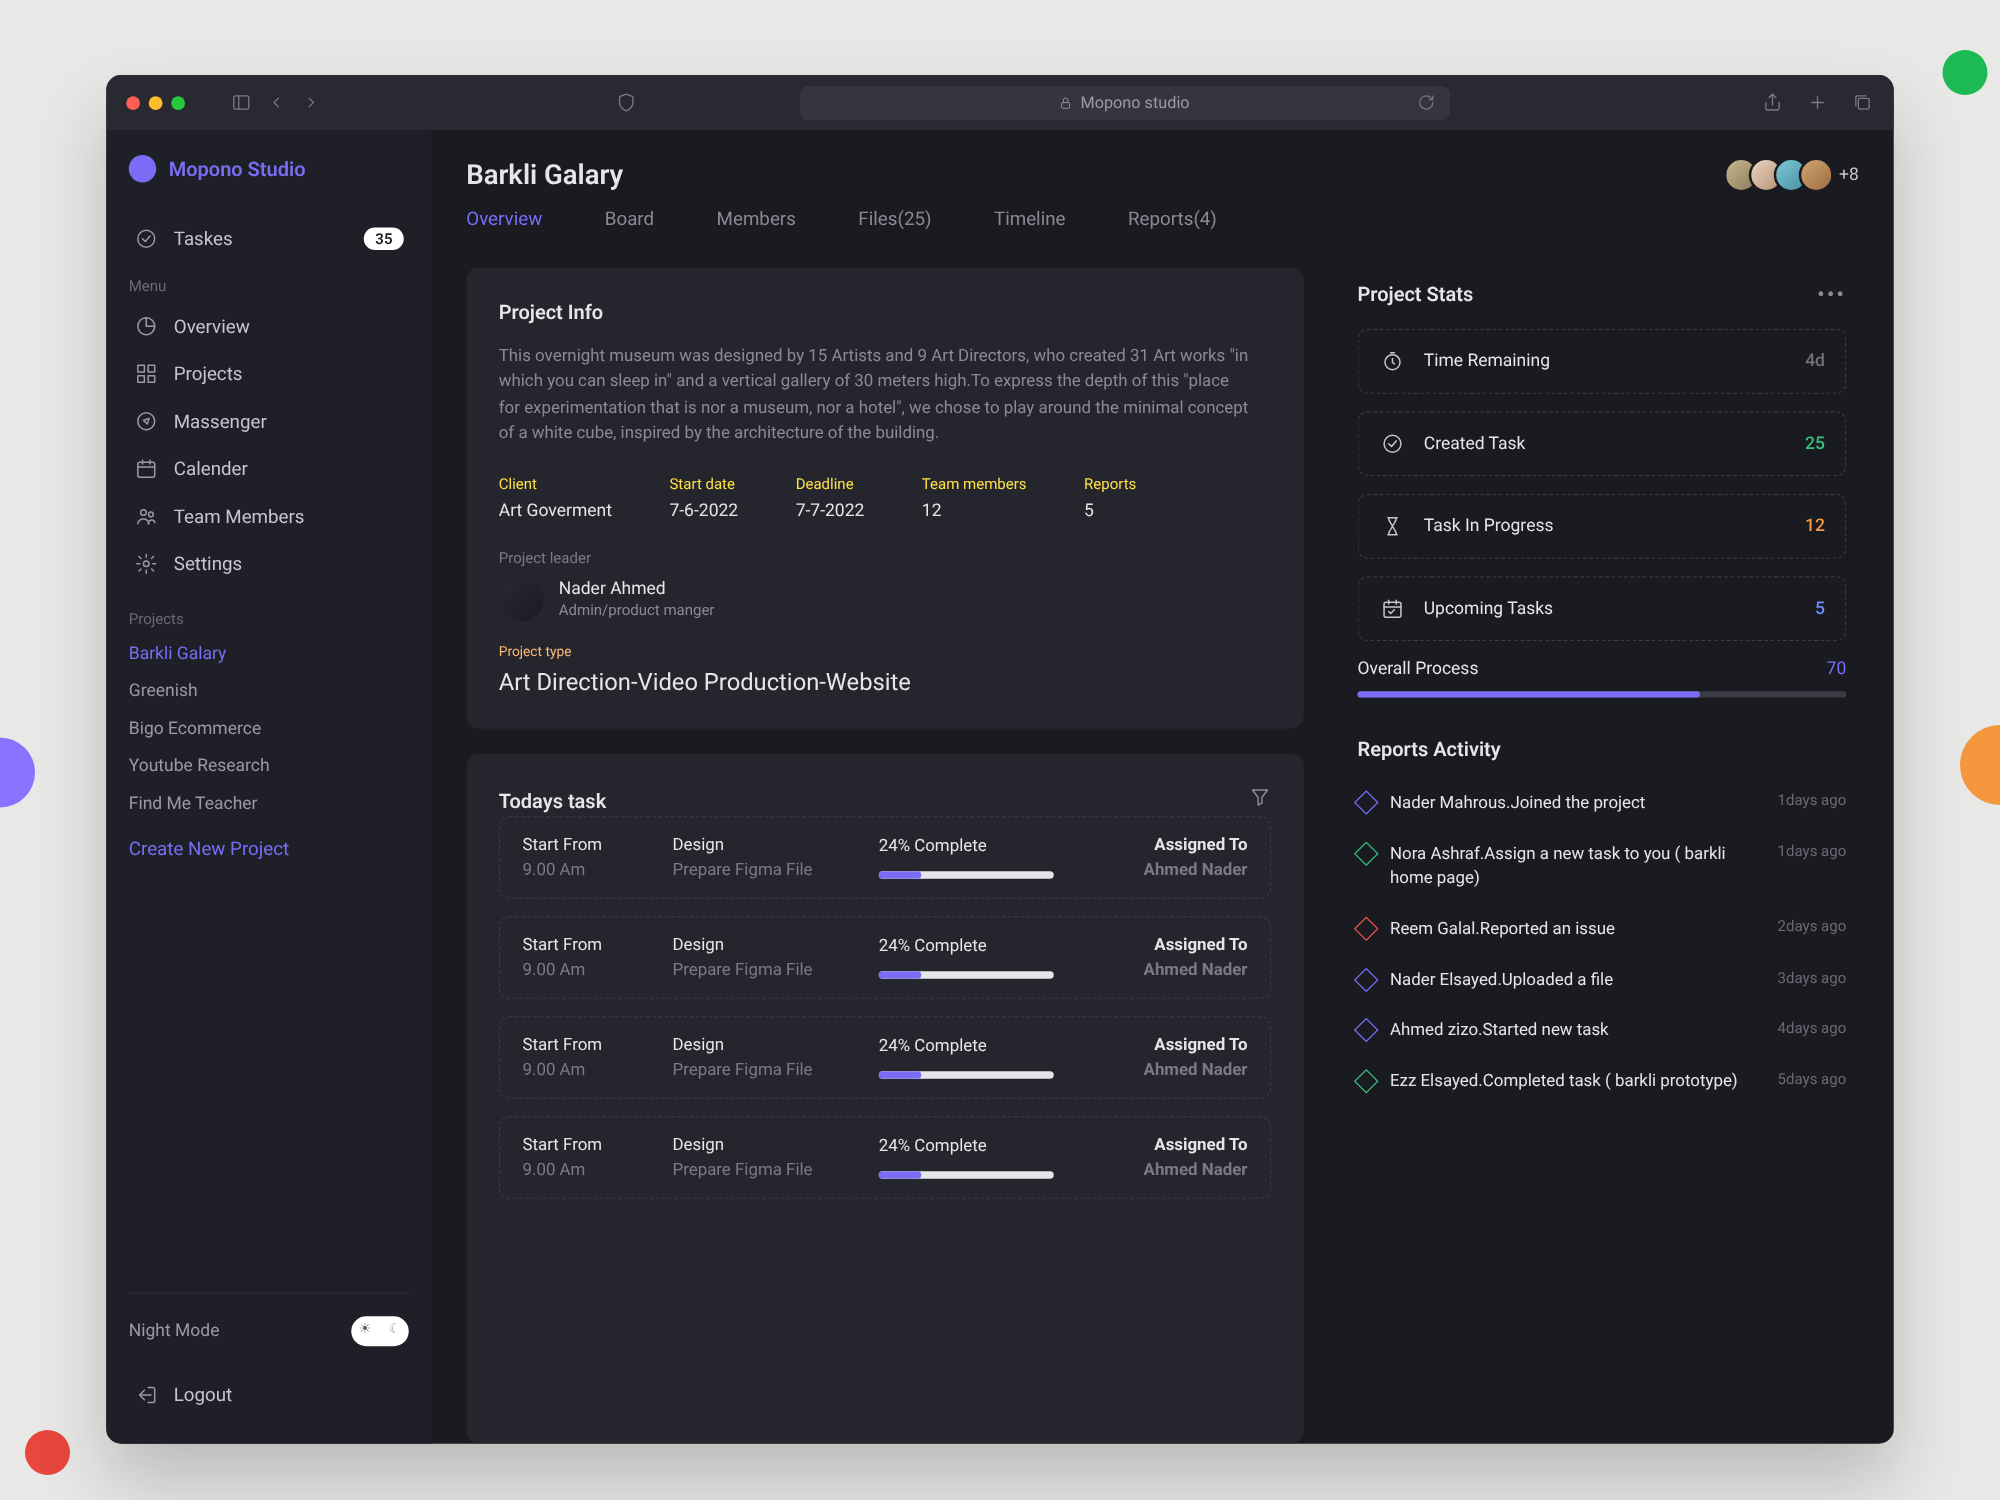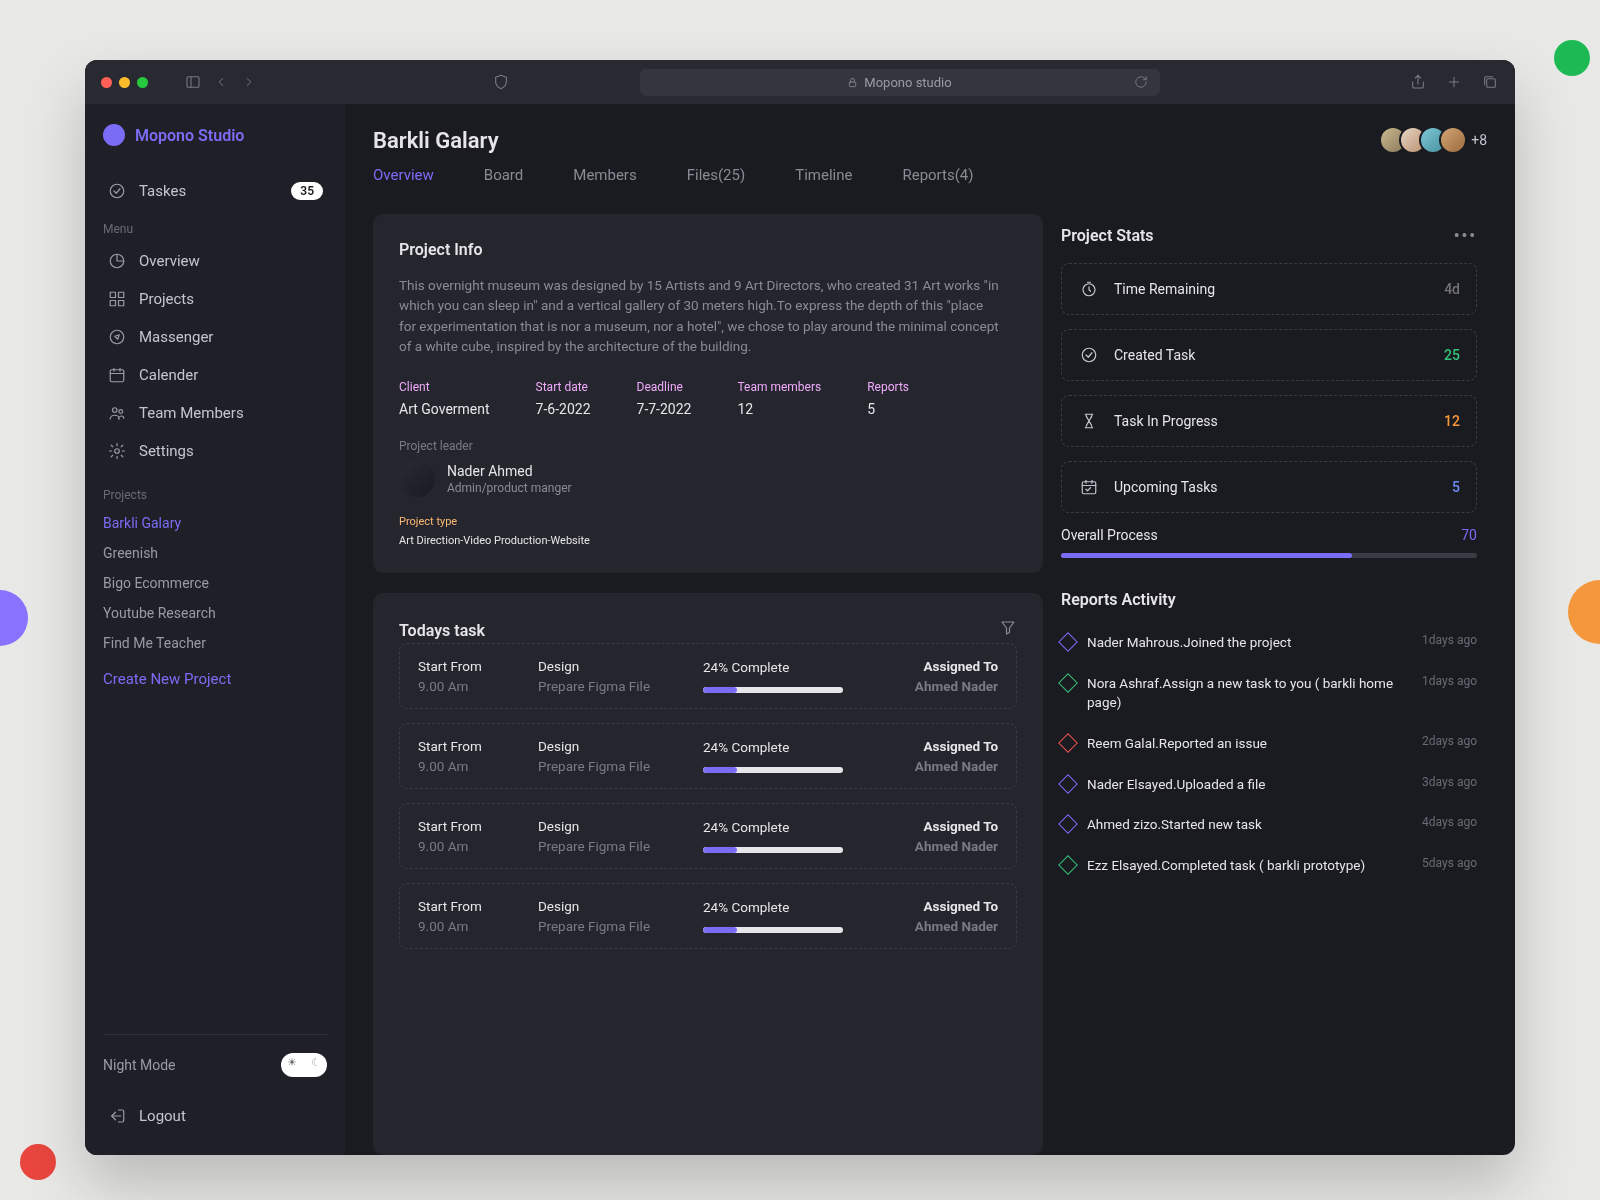--- a/index.html
+++ b/index.html
@@ -84,29 +84,29 @@
 .avatars { margin-left: auto; display: flex; align-items: center; }
 .avatars .av { width: 28px; height: 28px; border-radius: 50%; border: 2px solid #1a1b21; margin-left: -8px; background: linear-gradient(135deg,#c9b98f,#8b7a5a); }
 .avatars .av:nth-child(2){background:linear-gradient(135deg,#e8d5c4,#b89070);}
 .avatars .av:nth-child(3){background:linear-gradient(135deg,#7cc9d6,#4a8fa0);}
 .avatars .av:nth-child(4){background:linear-gradient(135deg,#d4a574,#9b6b3d);}
 .av-more { font-size: 14px; color: #c5c5cf; margin-left: 4px; }
 .tabs { display: flex; gap: 50px; font-size: 15px; color: #8a8a95; margin-bottom: 26px; }
 .tab { cursor: pointer; padding-bottom: 4px;}
 .tab.active { color: #7b6cf6; }
 
-.content { display: flex; gap: 8px; flex: 1; overflow: hidden;}
+.content { display: flex; gap: 33px; flex: 1; overflow: hidden;}
 .col-left { width: 670px; display: flex; flex-direction: column; gap: 20px;}
 .col-right { flex: 1; display: flex; flex-direction: column; gap: 32px; padding: 12px 10px;}
 
 .card { background: #25262d; border-radius: 10px; padding: 26px; }
 .card-title { font-size: 16px; font-weight: 600; margin-bottom: 16px; }
 .desc { font-size: 13.5px; color: #8a8a95; line-height: 1.5; margin-bottom: 24px; max-width: 600px;}
 .info-grid { display: flex; gap: 46px; margin-bottom: 22px; }
-.info-cell .lbl { font-size: 12px; color: #f0abfc; margin-bottom: 7px; }
+.info-cell .lbl { font-size: 12px; color: #fde047; margin-bottom: 7px; }
 .info-cell .val { font-size: 14px; color: #e5e5ea; }
 .leader-row { display: flex; align-items: center; gap: 12px; margin-bottom: 18px;}
 .leader-row .av2 { width: 36px; height: 36px; border-radius: 50%; background: linear-gradient(135deg,#2a2a35,#1a1a22); }
 .leader-name { font-size: 14px; }
 .leader-role { font-size: 12px; color: #8a8a95; margin-top: 2px;}
 
 .tasks-card { flex: 1; }
 .tasks-head { display: flex; align-items: center; justify-content: space-between; margin-bottom: 2px;}
 .task-row {
   border: 1px dashed #3a3b44;
@@ -386,21 +386,21 @@
             </div>
             <div class="lbl" style="font-size:12px;color:#7a7a85;margin-bottom:8px">Project leader</div>
             <div class="leader-row">
               <div class="av2"></div>
               <div>
                 <div class="leader-name">Nader Ahmed</div>
                 <div class="leader-role">Admin/product manger</div>
               </div>
             </div>
             <div class="lbl" style="font-size:11px;color:#fdba74;margin-bottom:6px">Project type</div>
-            <div style="font-size:11px">Art Direction-Video Production-Website</div>
+            <div style="font-size:19px">Art Direction-Video Production-Website</div>
           </div>
 
           <div class="card tasks-card">
             <div class="tasks-head">
               <div class="card-title" style="margin:0">Todays task</div>
               <span style="color:#8a8a95"><svg width="18" height="18" viewBox="0 0 24 24">
                     <path d="M4 4h16l-6 8v6l-4 2v-8z"></path>
                   </svg></span>
             </div>
             <div id="task-rows">

